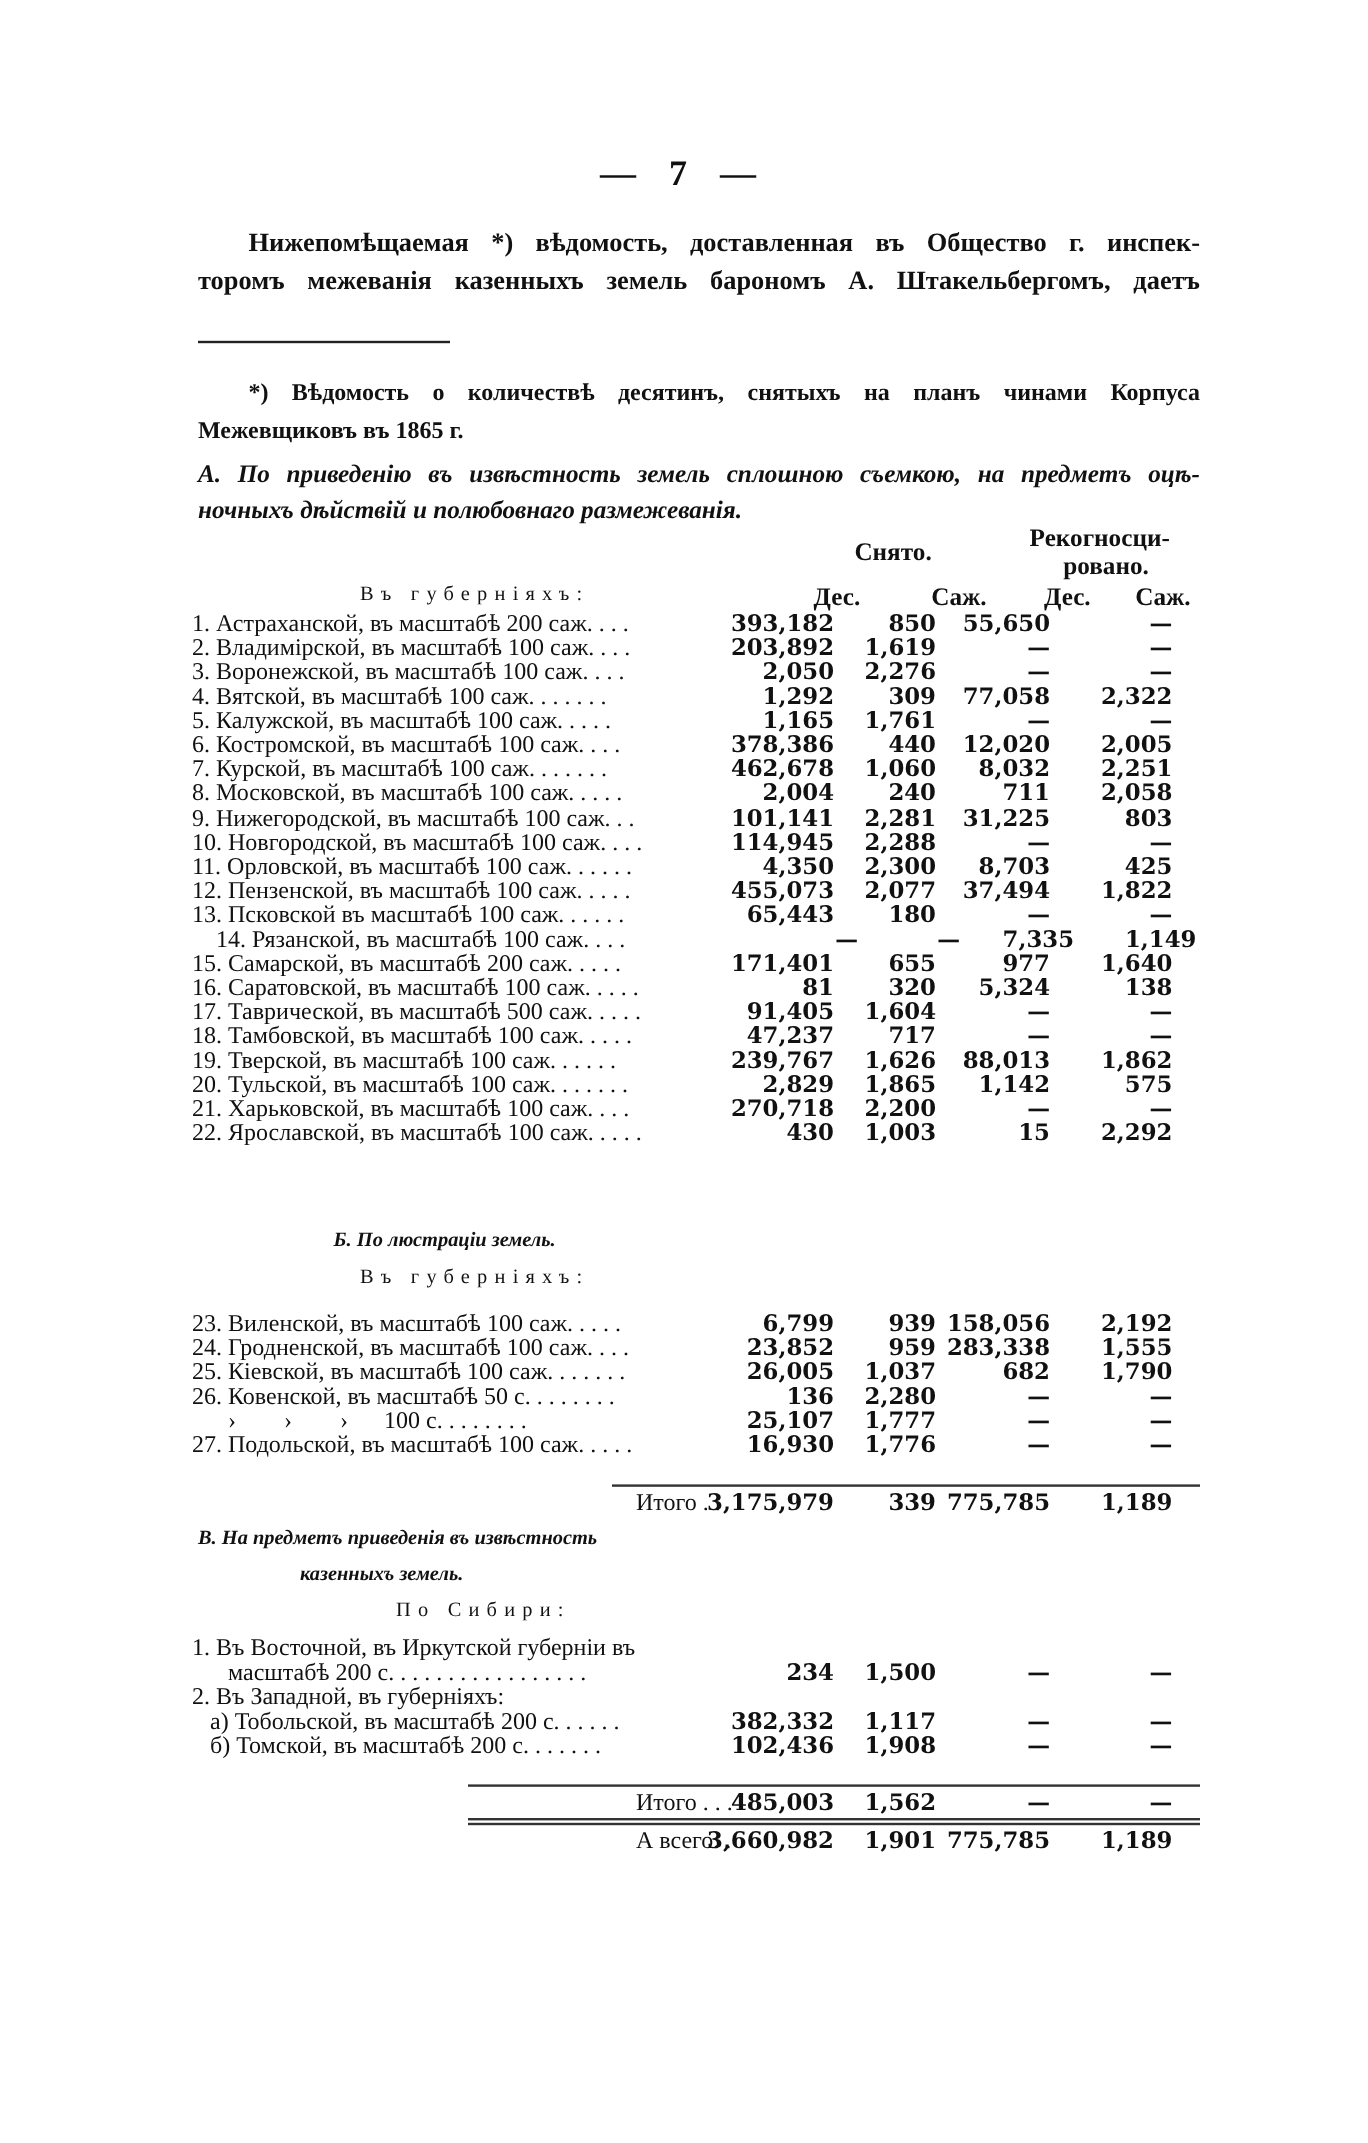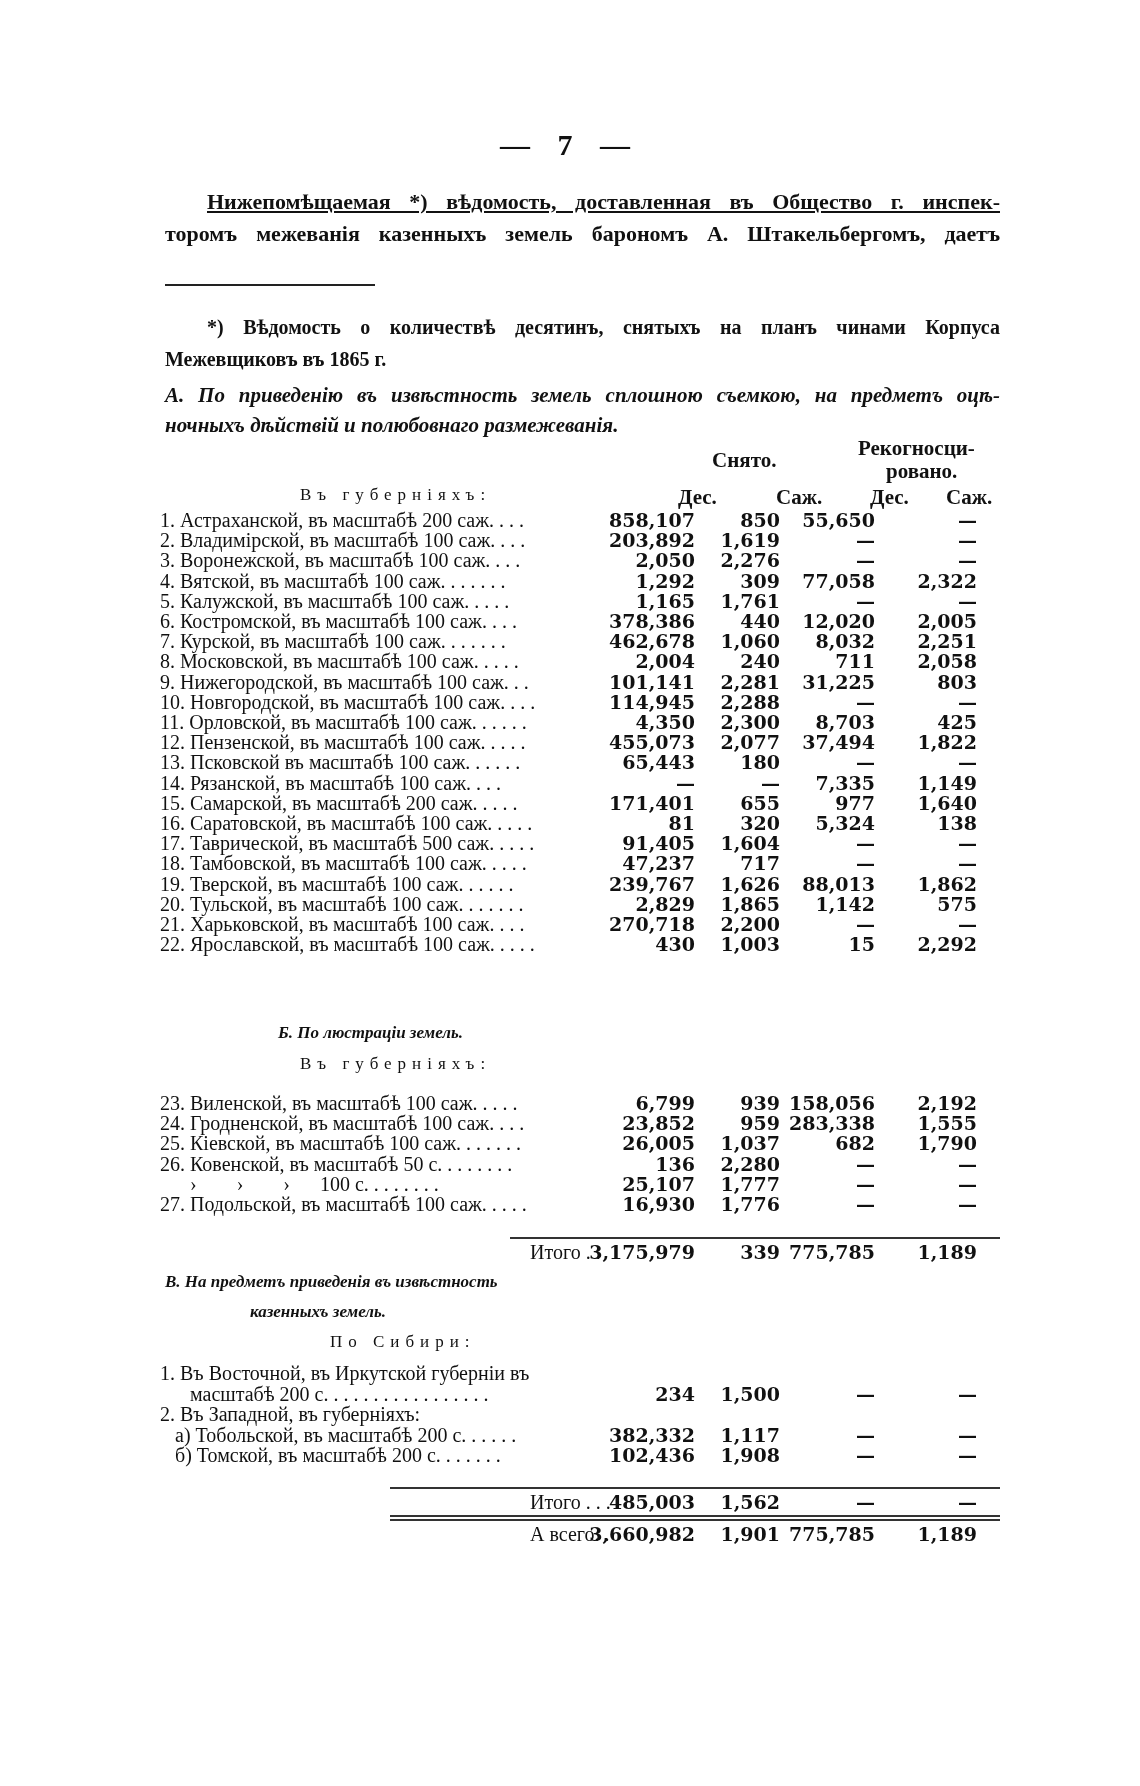--- a/index.html
+++ b/index.html
@@ -3,21 +3,21 @@
 <meta charset="utf-8">
 <style>
   html, body { margin: 0; padding: 0; background: #ffffff; }
   body { width: 1140px; height: 1786px; position: relative; overflow: hidden;
          font-family: "Liberation Serif", "DejaVu Serif", serif; color: #111; }
   .page { position: absolute; left: 0; top: 0; width: 1140px; height: 1786px; }
   .pageno { position: absolute; top: 128px; left: 0; width: 1140px; text-align: center;
             font-size: 30px; font-weight: bold; letter-spacing: 10px; }
   .intro { position: absolute; left: 165px; width: 835px; font-size: 22px; font-weight: bold;
            line-height: 32px; text-align: justify; }
-  .intro .l1 { text-indent: 42px; display:block; text-align-last: justify; text-decoration: underline; }
+  .intro .l1 { text-indent: 42px; display:block; text-align-last: justify; }
   .fnrule { position: absolute; left: 165px; top: 284px; width: 210px; height: 0;
             border-top: 2px solid #222; }
   .footnote { position: absolute; left: 165px; top: 311px; width: 835px; font-size: 20px;
               line-height: 32px; font-weight: bold; }
   .footnote .l1 { display:block; text-indent: 42px; text-align: justify; text-align-last: justify; }
   .sectA { position: absolute; left: 165px; top: 380px; width: 835px; font-size: 21px;
            font-style: italic; font-weight: bold; line-height: 30px; }
   .sectA .l1 { display:block; text-align: justify; text-align-last: justify; }
   .sectA .l2 { display:block; padding-right: 60px; }
   .hdr { position: absolute; font-size: 21px; font-weight: bold; }
@@ -62,21 +62,21 @@
   <div class="hdr" style="left:886px; top:459px;">ровано.</div>
   <div class="sub spaced" style="left:300px; top:485px;">Въ губерніяхъ:</div>
   <div class="hdr" style="left:678px; top:485px;">Дес.</div>
   <div class="hdr" style="left:776px; top:485px;">Саж.</div>
   <div class="hdr" style="left:870px; top:485px;">Дес.</div>
   <div class="hdr" style="left:946px; top:485px;">Саж.</div>
 
   <div id="tableA">
       <div class="row" style="top: 509px;">
         <span class="lab" style="white-space: pre;">1. Астраханской, въ масштабѣ 200 саж. . . .</span>
-        <span class="num c1">858,107</span>
+        <span class="num c1">393,182</span>
         <span class="num c2">850</span>
         <span class="num c3">55,650</span>
         <span class="num c4">—</span>
       </div>
       <div class="row" style="top: 529.2px;">
         <span class="lab" style="white-space: pre;">2. Владимірской, въ масштабѣ 100 саж. . . .</span>
         <span class="num c1">203,892</span>
         <span class="num c2">1,619</span>
         <span class="num c3">—</span>
         <span class="num c4">—</span>
@@ -151,21 +151,21 @@
         <span class="num c3">37,494</span>
         <span class="num c4">1,822</span>
       </div>
       <div class="row" style="top: 751.4px;">
         <span class="lab" style="white-space: pre;">13. Псковской въ масштабѣ 100 саж. . . . . .</span>
         <span class="num c1">65,443</span>
         <span class="num c2">180</span>
         <span class="num c3">—</span>
         <span class="num c4">—</span>
       </div>
-      <div class="row" style="top: 771.6px;">
+      <div class="row" style="top: 771.6px; margin-left: 20px;">
         <span class="lab" style="white-space: pre;">14. Рязанской, въ масштабѣ 100 саж. . . .</span>
         <span class="num c1">—</span>
         <span class="num c2">—</span>
         <span class="num c3">7,335</span>
         <span class="num c4">1,149</span>
       </div>
       <div class="row" style="top: 791.8px;">
         <span class="lab" style="white-space: pre;">15. Самарской, въ масштабѣ 200 саж. . . . .</span>
         <span class="num c1">171,401</span>
         <span class="num c2">655</span>

